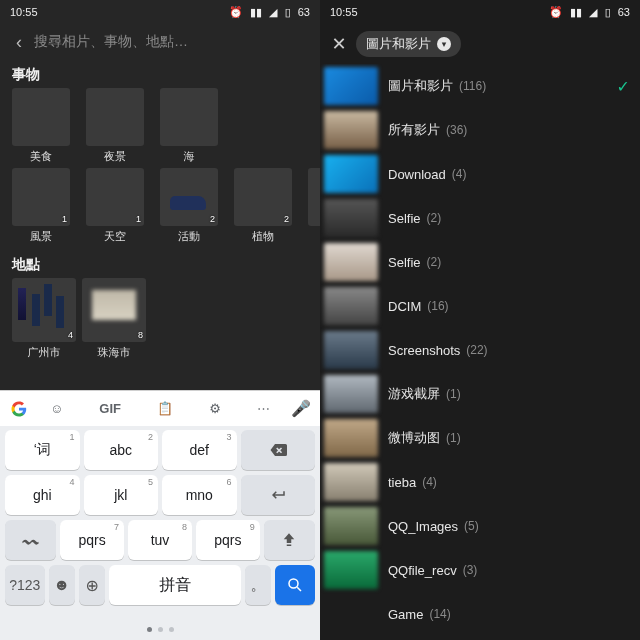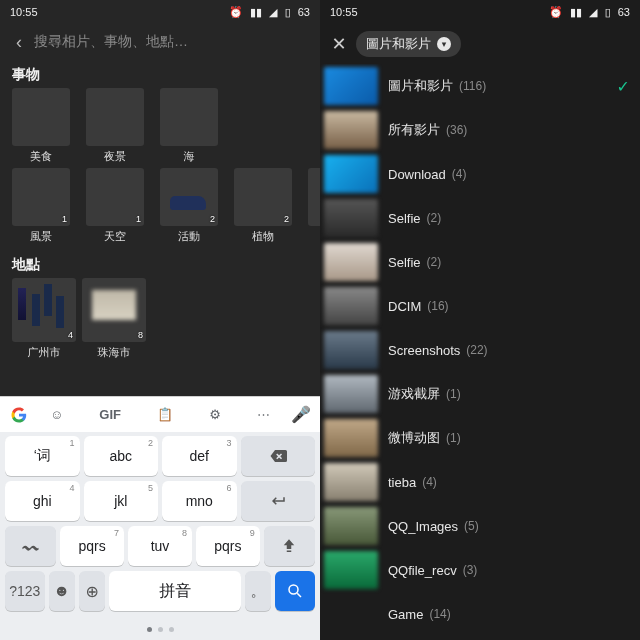--- a/index.html
+++ b/index.html
@@ -235,21 +235,21 @@
               <span class="sup">9</span>
               <span class="main">pqrs</span>
             </div>
           <div class="key func shift" style="flex:.8">
               <svg viewBox="0 0 24 24">
                 <path fill="#555" d="M12 3l7 8h-4v5H9v-5H5z"></path>
                 <rect fill="#555" x="9" y="18" width="6" height="2"></rect>
               </svg>
             </div>
         </div>
-        <div class="krow" style="margin-bottom:14px">
+        <div class="krow" style="margin-bottom:20px">
           <div class="key func" style="flex:.9">
               <span class="main">?123</span>
             </div>
           <div class="key func" style="flex:.6">☻</div>
           <div class="key func" style="flex:.6">⊕</div>
           <div class="key space">
               <span class="main" style="font-size:16px">拼音</span>
             </div>
           <div class="key func" style="flex:.6">
               <span>。</span>

